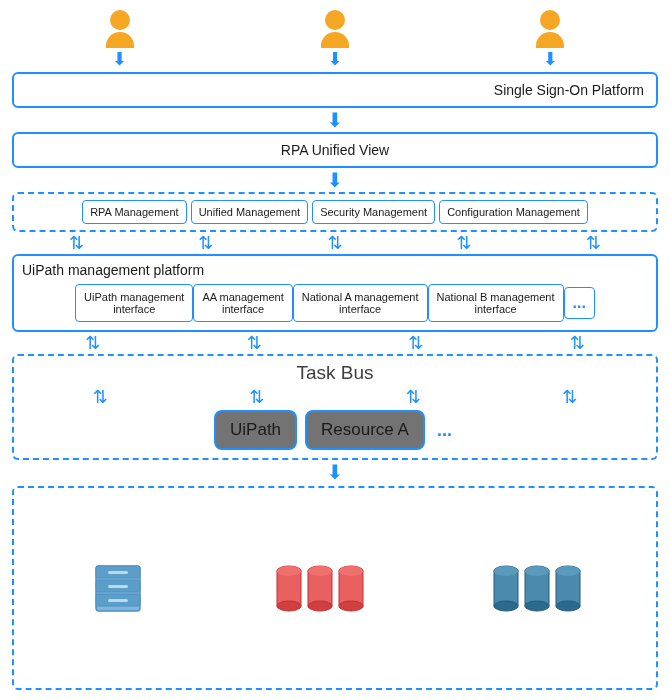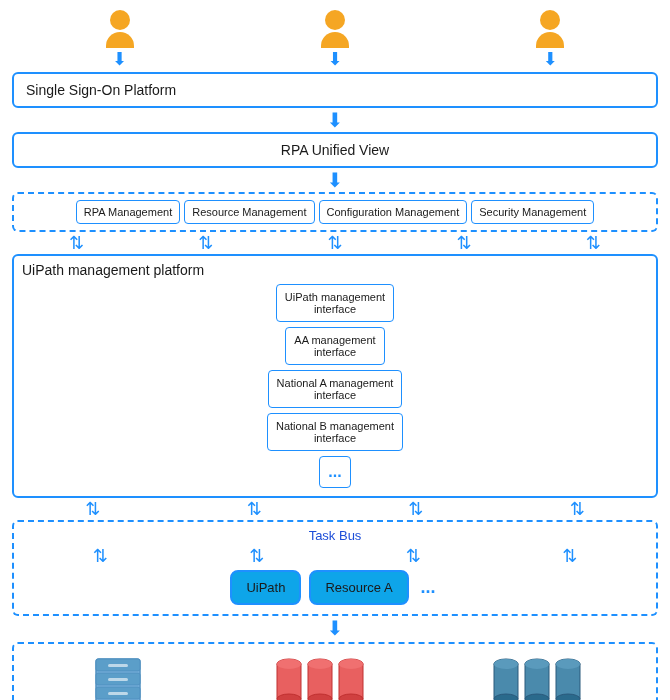--- a/index.html
+++ b/index.html
@@ -57,21 +57,21 @@
       font-size: 18px;
       line-height: 1;
       margin-top: 2px;
     }
 
     
     .box-solid {
       border: 2px solid #1E90FF;
       border-radius: 6px;
       background: #fff;
-      text-align: left;
+      text-align: right;
       padding: 8px 12px;
       width: 100%;
       color: #1a1a1a;
       font-size: 14px;
     }
     .box-solid-wide {
       border: 2px solid #1E90FF;
       border-radius: 6px;
       background: #fff;
       text-align: center;
@@ -133,22 +133,21 @@
       padding: 6px 8px 8px 8px;
     }
     .platform-title {
       text-align: left;
       font-size: 14px;
       color: #1a1a1a;
       margin-bottom: 6px;
     }
     .platform-inner-row {
       display: flex;
-      flex-direction: column;
-      gap: 5px;
+      flex-direction: row;
       align-items: center;
       justify-content: center;
     }
     .iface-box {
       border: 1px solid #1E90FF;
       border-radius: 4px;
       padding: 6px 8px;
       font-size: 11px;
       text-align: center;
       color: #1a1a1a;
@@ -158,39 +157,39 @@
 
     
     .taskbus-outer {
       border: 2px dashed #1E90FF;
       border-radius: 6px;
       width: 100%;
       padding: 6px 8px 8px 8px;
     }
     .taskbus-title {
       text-align: center;
-      font-size: 13px;
-      color: #1d4ed8;
+      font-size: 19px;
+      color: #404040;
       margin-bottom: 4px;
     }
     .taskbus-inner-row {
       display: flex;
       flex-direction: row;
       gap: 8px;
       align-items: center;
       justify-content: center;
     }
     .rpa-box {
       border: 2px solid #1E90FF;
       border-radius: 8px;
       padding: 8px 14px;
-      font-size: 13px;
-      text-align: center;
-      color: #1a1a1a;
-      background: #0ea5e9;
+      font-size: 17px;
+      text-align: center;
+      color: #1a1a1a;
+      background: #737373;
       min-width: 70px;
     }
 
     
     .bottom-outer {
       border: 2px dashed #1E90FF;
       border-radius: 6px;
       width: 100%;
       flex: 1;
       display: flex;
@@ -254,27 +253,27 @@
     <span>RPA Unified View</span>
   </div>
 
   <div class="arrow-connector">⬇</div>
 
   <div class="modules-outer">
     <div class="module-box">
       <span>RPA Management</span>
     </div>
     <div class="module-box">
-      <span>Resource Management</span>
+      <span>Unified Management</span>
+    </div>
+    <div class="module-box">
+      <span>Security Management</span>
     </div>
     <div class="module-box">
       <span>Configuration Management</span>
-    </div>
-    <div class="module-box">
-      <span>Security Management</span>
     </div>
   </div>
 
   <div class="arrows-row">
     <span class="arrow-ud">⇅</span>
     <span class="arrow-ud">⇅</span>
     <span class="arrow-ud">⇅</span>
     <span class="arrow-ud">⇅</span>
     <span class="arrow-ud">⇅</span>
   </div>

